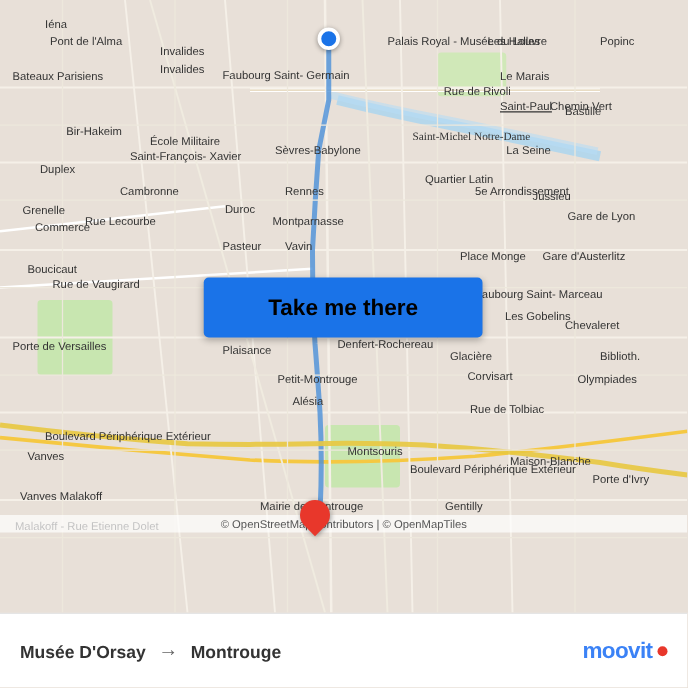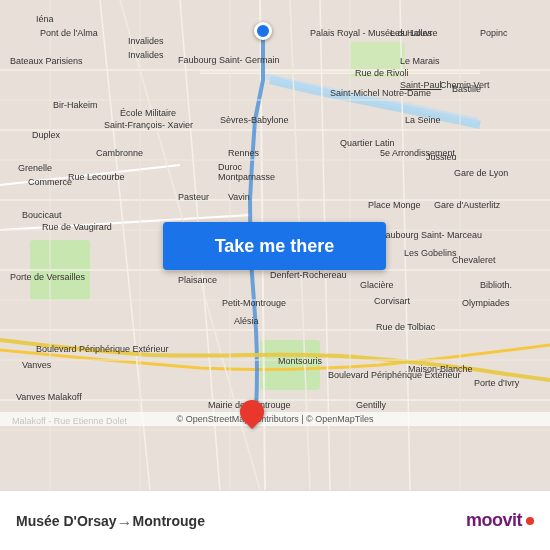--- a/index.html
+++ b/index.html
@@ -27,21 +27,21 @@
     }
 
     
     #take-me-there-btn {
       position: absolute;
       top: 222px;
       left: 163px;
       width: 223px;
       height: 48px;
       background: #1a73e8;
-      color: #ffffff;
+      color: #000000;
       border: none;
       border-radius: 4px;
       font-size: 18px;
       font-weight: bold;
       cursor: pointer;
       display: flex;
       align-items: center;
       justify-content: center;
       box-shadow: 0 2px 6px rgba(0,0,0,0.3);
     }
@@ -88,20 +88,21 @@
       background: white;
       display: flex;
       align-items: center;
       padding: 0 16px;
       border-top: 1px solid #ddd;
     }
 
     .footer-route {
       display: flex;
       align-items: center;
+      gap: 10px;
       flex: 1;
     }
 
     .footer-from {
       font-size: 14px;
       font-weight: 600;
       color: #333;
     }
 
     .footer-arrow {
@@ -118,21 +119,21 @@
     .moovit-logo {
       display: flex;
       align-items: center;
       gap: 4px;
       margin-left: auto;
     }
 
     .moovit-text {
       font-size: 18px;
       font-weight: bold;
-      color: #701a75;
+      color: #3b82f6;
       letter-spacing: -0.5px;
     }
 
     .moovit-dot {
       width: 8px;
       height: 8px;
       background: #e8372b;
       border-radius: 50%;
     }
 
@@ -232,34 +233,34 @@
       <div class="map-label" style="top: 55px; left: 178px;">Faubourg Saint-
 Germain</div>
       <div class="map-label" style="top: 80px; left: 440px;">Chemin Vert</div>
       <div class="map-label" style="top: 80px; left: 400px; text-decoration: underline;">Saint-Paul</div>
       <div class="map-label" style="top: 84px; left: 452px;">Bastille</div>
       <div class="map-label" style="top: 100px; left: 12px; padding-left: 41px;">Bir-Hakeim</div>
       <div class="map-label" style="top: 108px; left: 120px;">École Militaire</div>
       <div class="map-label" style="top: 120px; left: 104px;">Saint-François-
 Xavier</div>
       <div class="map-label" style="top: 115px; left: 220px;">Sèvres-Babylone</div>
-      <div class="map-label" style="top: 88px; left: 330px;">Saint-Michel
+      <div class="map-label" style="top: 104px; left: 330px; font-family: Liberation Serif, serif;">Saint-Michel
 Notre-Dame</div>
       <div class="map-label" style="top: 115px; left: 405px;">La Seine</div>
       <div class="map-label" style="top: 138px; left: 340px;">Quartier Latin</div>
       <div class="map-label" style="top: 148px; left: 380px;">5e
 Arrondissement</div>
       <div class="map-label" style="top: 130px; left: 32px; text-align: right;">Duplex</div>
       <div class="map-label" style="top: 148px; left: 96px;">Cambronne</div>
       <div class="map-label" style="top: 148px; left: 228px;">Rennes</div>
       <div class="map-label" style="top: 152px; left: 426px;">Jussieu</div>
       <div class="map-label" style="top: 163px; left: 18px; text-align: right;">Grenelle</div>
       <div class="map-label" style="top: 177px; left: 28px;">Commerce</div>
       <div class="map-label" style="top: 172px; left: 68px;">Rue Lecourbe</div>
-      <div class="map-label" style="top: 162px; left: 180px; margin-left: 38px;">Duroc</div>
+      <div class="map-label" style="top: 162px; left: 180px;">Duroc</div>
       <div class="map-label" style="top: 172px; left: 218px;">Montparnasse</div>
       <div class="map-label" style="top: 168px; left: 454px;">Gare de Lyon</div>
       <div class="map-label" style="top: 192px; left: 178px;">Pasteur</div>
       <div class="map-label" style="top: 192px; left: 228px;">Vavin</div>
       <div class="map-label" style="top: 200px; left: 368px;">Place Monge</div>
       <div class="map-label" style="top: 200px; left: 434px;">Gare d'Austerlitz</div>
       <div class="map-label" style="top: 210px; left: 22px;">Boucicaut</div>
       <div class="map-label" style="top: 222px; left: 42px;">Rue de Vaugirard</div>
       <div class="map-label" style="top: 230px; left: 380px;">Faubourg Saint-
 Marceau</div>

